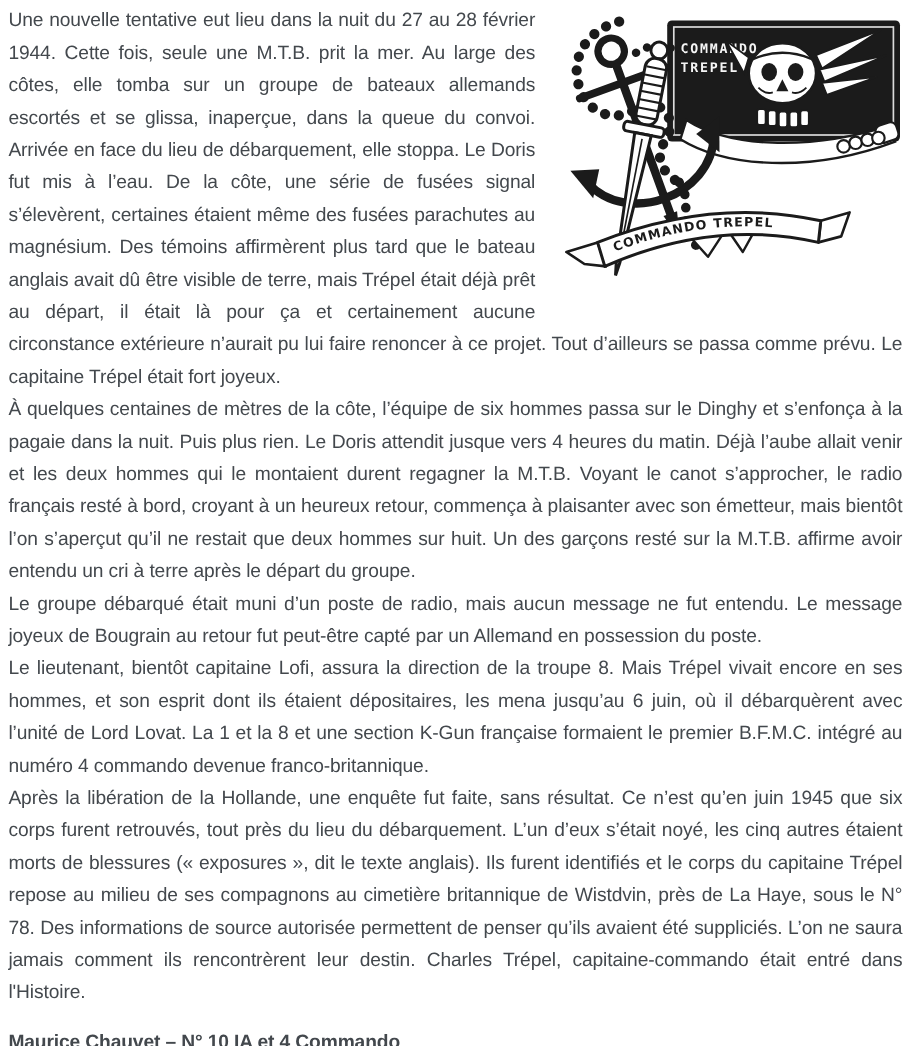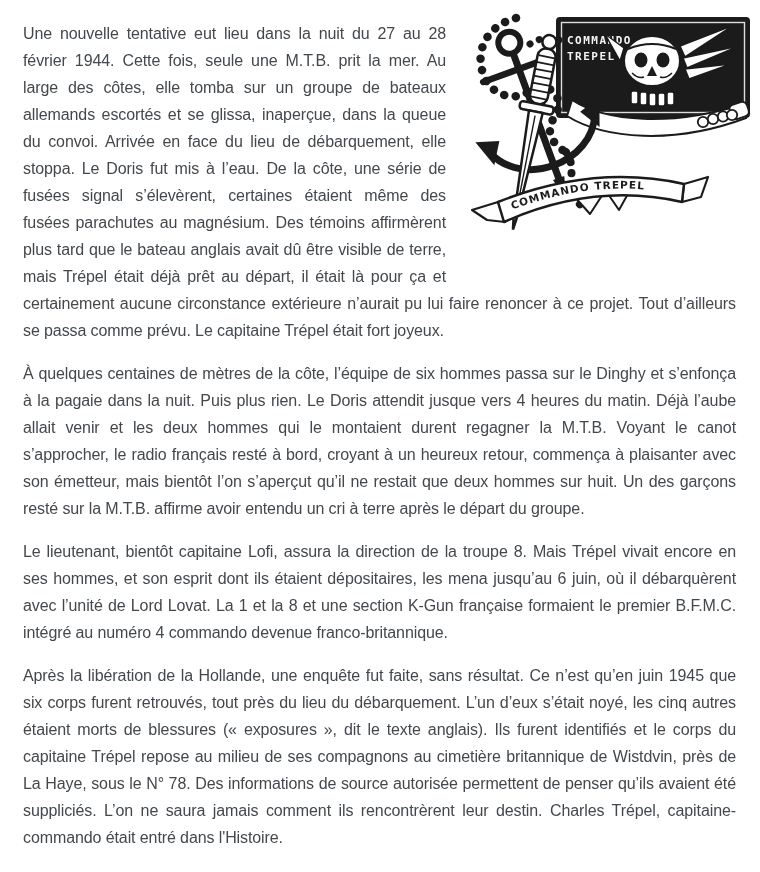--- a/index.html
+++ b/index.html
@@ -17,21 +17,21 @@
     font-family:"Liberation Sans","DejaVu Sans",sans-serif;
     color:var(--text-color,#43484d);
   }
   .article{
     padding:4px 8px 0 7px;
     font-size:16px;
     line-height:27px;
     letter-spacing:-0.1px;
   }
   .article p{
-    margin:16px;
+    margin:0;
     text-align:justify;
   }
   .emblem{
     float:right;
     width:296px;
     height:255px;
     margin:0 0 10px 10px;
     padding:0;
   }
   .emblem svg{display:block;width:296px;height:255px;}
@@ -148,18 +148,19 @@
         <path d="M 42,198 Q 138,160 228,180 L 226,198 Q 138,178 48,218 Z" class="fill-paper st" stroke-width="2.5"></path>
         <text class="ribbon-text">
           <textPath href="#ribbon-curve" startOffset="5%">COMMANDO TREPEL</textPath>
         </text>
       </g>
     </svg>
   </figure>
 
   <p>Une nouvelle tentative eut lieu dans la nuit du 27 au 28 février 1944. Cette fois, seule une M.T.B. prit la mer. Au large des côtes, elle tomba sur un groupe de bateaux allemands escortés et se glissa, inaperçue, dans la queue du convoi. Arrivée en face du lieu de débarquement, elle stoppa. Le Doris fut mis à l’eau. De la côte, une série de fusées signal s’élevèrent, certaines étaient même des fusées parachutes au magnésium. Des témoins affirmèrent plus tard que le bateau anglais avait dû être visible de terre, mais Trépel était déjà prêt au départ, il était là pour ça et certainement aucune circonstance extérieure n’aurait pu lui faire renoncer à ce projet. Tout d’ailleurs se passa comme prévu. Le capitaine Trépel était fort joyeux.</p>
   <p>À quelques centaines de mètres de la côte, l’équipe de six hommes passa sur le Dinghy et s’enfonça à la pagaie dans la nuit. Puis plus rien. Le Doris attendit jusque vers 4 heures du matin. Déjà l’aube allait venir et les deux hommes qui le montaient durent regagner la M.T.B. Voyant le canot s’approcher, le radio français resté à bord, croyant à un heureux retour, commença à plaisanter avec son émetteur, mais bientôt l’on s’aperçut qu’il ne restait que deux hommes sur huit. Un des garçons resté sur la M.T.B. affirme avoir entendu un cri à terre après le départ du groupe.</p>
+  <p>Le groupe débarqué était muni d’un poste de radio, mais aucun message ne fut entendu. Le message joyeux de Bougrain au retour fut peut-être capté par un Allemand en possession du poste.</p>
   <p>Le lieutenant, bientôt capitaine Lofi, assura la direction de la troupe 8. Mais Trépel vivait encore en ses hommes, et son esprit dont ils étaient dépositaires, les mena jusqu’au 6 juin, où il débarquèrent avec l’unité de Lord Lovat. La 1 et la 8 et une section K-Gun française formaient le premier B.F.M.C. intégré au numéro 4 commando devenue franco-britannique.</p>
   <p>Après la libération de la Hollande, une enquête fut faite, sans résultat. Ce n’est qu’en juin 1945 que six corps furent retrouvés, tout près du lieu du débarquement. L’un d’eux s’était noyé, les cinq autres étaient morts de blessures (« exposures », dit le texte anglais). Ils furent identifiés et le corps du capitaine Trépel repose au milieu de ses compagnons au cimetière britannique de Wistdvin, près de La Haye, sous le N° 78. Des informations de source autorisée permettent de penser qu’ils avaient été suppliciés. L’on ne saura jamais comment ils rencontrèrent leur destin. Charles Trépel, capitaine-commando était entré dans l'Histoire.</p>
 
   <p class="signature">Maurice Chauvet – N° 10 IA et 4 Commando</p>
 
 </main>
 
 </body></html>

